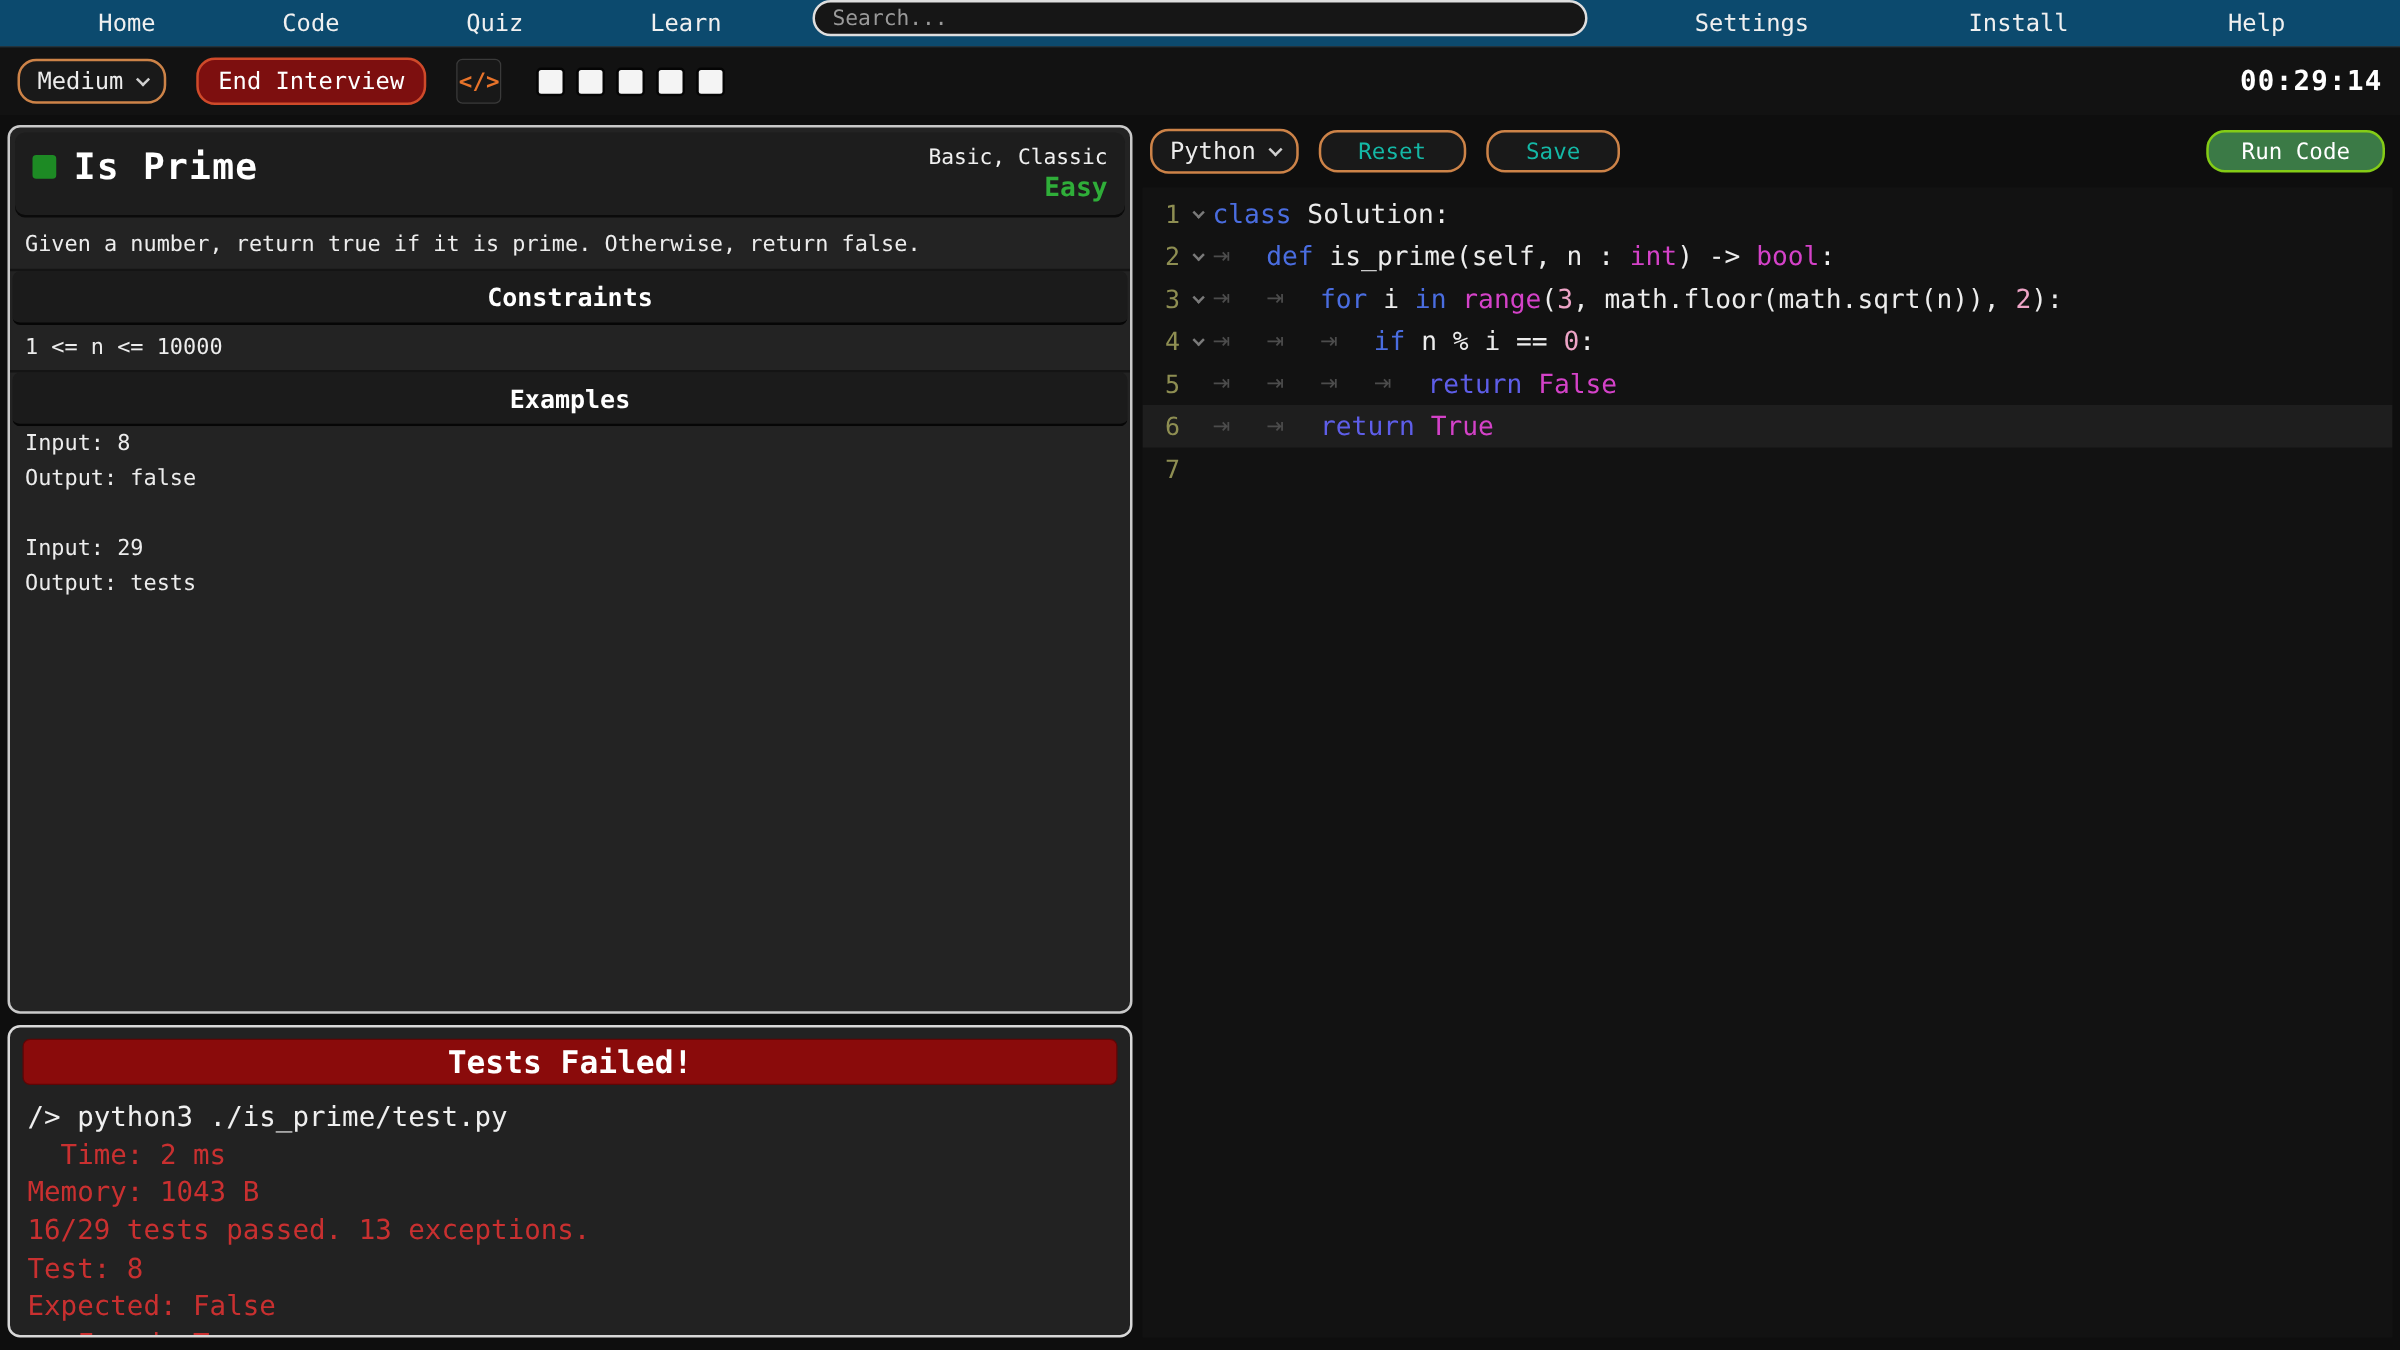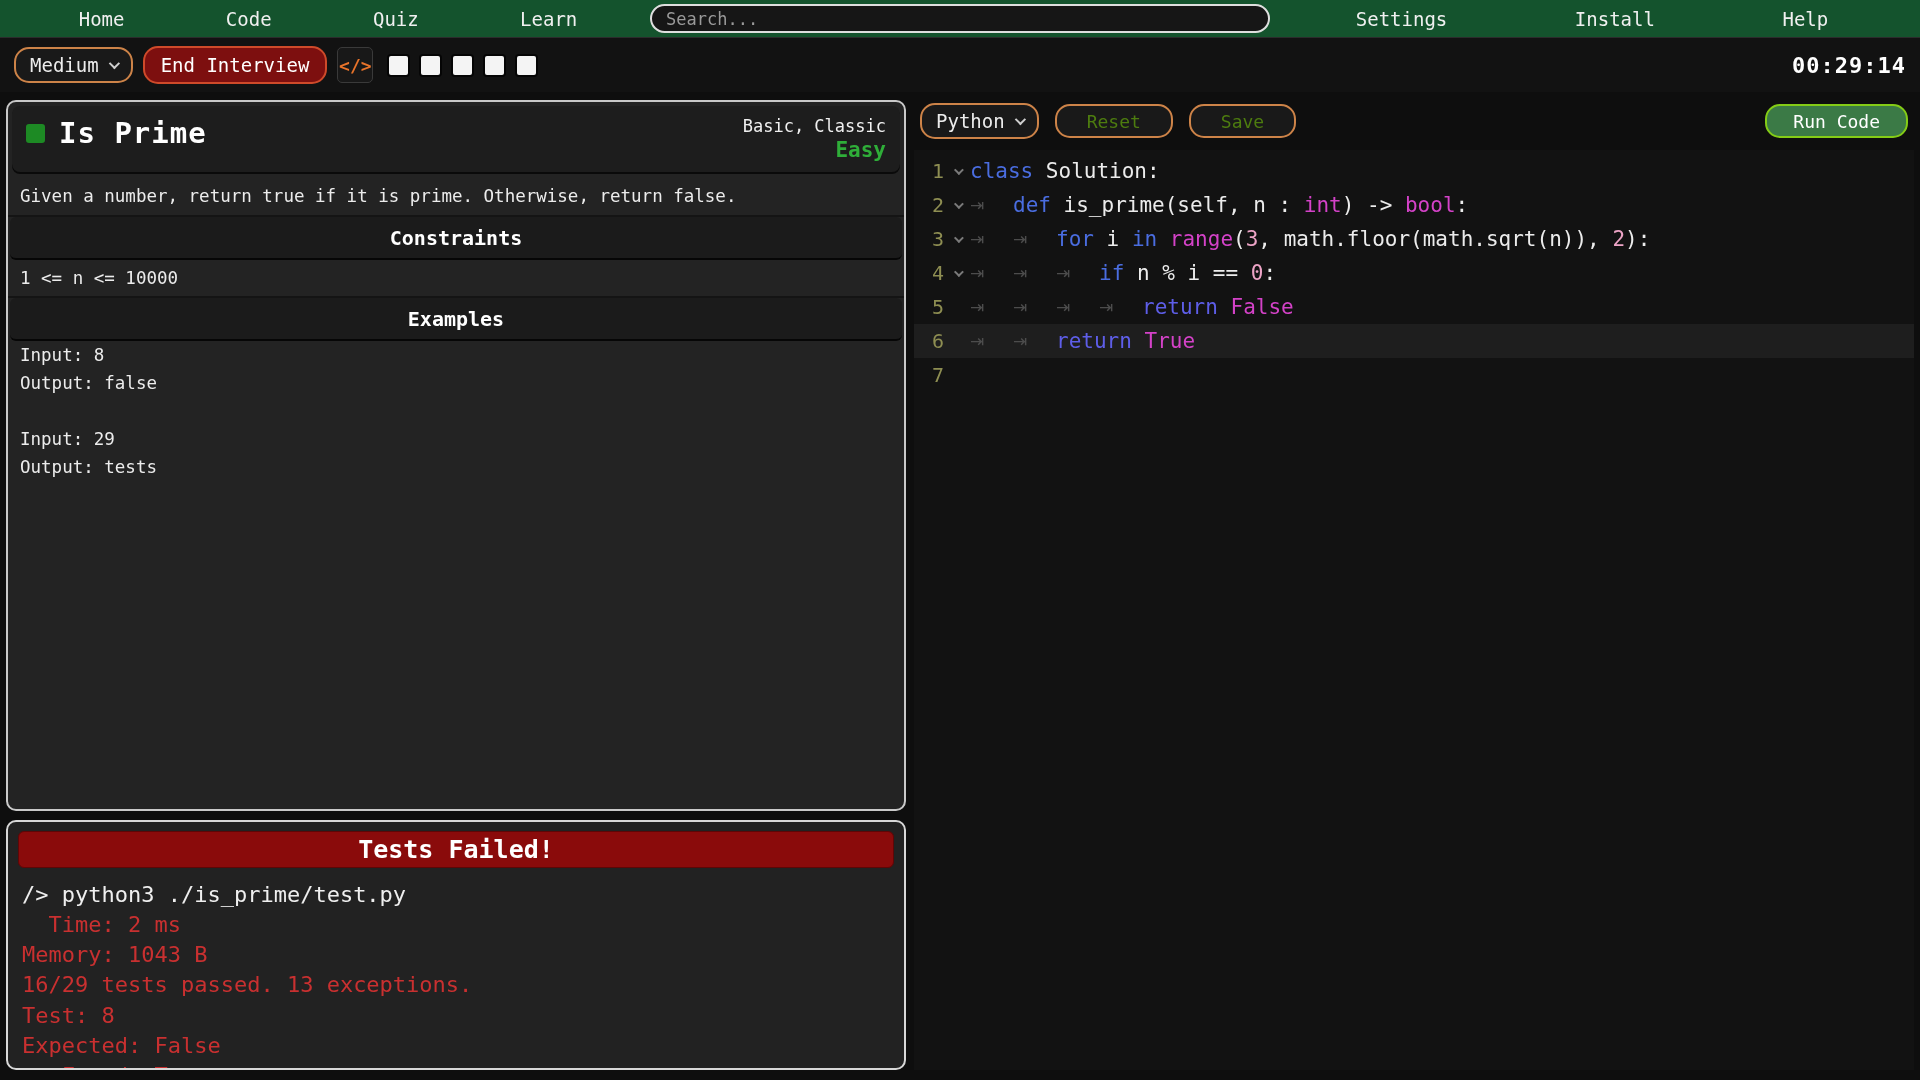--- a/index.html
+++ b/index.html
@@ -1,33 +1,33 @@
 <!DOCTYPE html>
 <html><head>
 <meta charset="utf-8">
 <style>
   * { margin:0; padding:0; box-sizing:border-box; }
   html,body { width:1920px; height:1080px; background:#0e0e0e; overflow:hidden;
               font-family:"DejaVu Sans Mono", monospace; color:#ececec; }
 
   
-  .topnav { height:38px; background:#14532d; border-bottom:1px solid #2c2c2c;
-            display:flex; align-items:center; padding:0 28px; }
+  .topnav { height:38px; background:#0c4a6e; border-bottom:1px solid #2c2c2c;
+            display:flex; padding:0 28px; }
   .nav-group { display:flex; align-items:center; }
   .nav-left  { flex:0 0 600px; justify-content:space-around; }
   .nav-right { flex:0 0 600px; justify-content:space-around; }
   .nav-item { font-size:19px; color:#f0f0f0; cursor:pointer; white-space:nowrap; }
   .searchbox { flex:1; margin:0 22px; height:29px; background:#161616;
                border:2px solid #dedede; border-radius:15px; display:flex; align-items:center; }
   .searchbox input { background:transparent; border:none; outline:none; color:#e8e8e8;
                      font:17px "DejaVu Sans Mono", monospace; width:100%; padding:0 14px; }
   .searchbox input::placeholder { color:#9a9a9a; }
 
   
-  .toolbar { height:54px; display:flex; align-items:center; gap:10px; padding:0 14px; background:#121212; }
+  .toolbar { height:54px; display:flex; align-items:center; gap:24px; padding:0 14px; background:#121212; }
   .select-pill { height:36px; background:#191919; border:2px solid #cd8348; border-radius:15px;
                  display:flex; align-items:center; gap:10px; padding:0 14px; font-size:19px; cursor:pointer; }
   .chev { width:8px; height:8px; border-right:2px solid #cfcfcf; border-bottom:2px solid #cfcfcf;
           transform:rotate(45deg) translateY(-2px); }
   .btn-danger { height:38px; background:#7d0f0f; border:2px solid #cf4a2a; border-radius:15px;
                 color:#fff; font:19px "DejaVu Sans Mono", monospace; padding:0 16px; cursor:pointer; }
   .code-tile { width:36px; height:36px; background:#181818; border:1px solid #3a3a3a; border-radius:5px;
                display:flex; align-items:center; justify-content:center;
                color:#e8732a; font-weight:bold; font-size:18px; cursor:pointer; }
   .squares { display:flex; gap:13px; margin-left:6px; }
@@ -64,21 +64,21 @@
   .tests-banner { margin:9px 10px 8px 10px; background:#8a0b0b; border:1px solid #5f0606;
                   border-radius:6px; text-align:center; color:#fff; font-weight:bold;
                   font-size:25px; padding:3px 0; }
   .tests-body { padding:4px 14px; font-size:22px; line-height:1.37; white-space:pre; }
   .t-out { color:#efefef; }
   .t-err { color:#c93030; }
 
   
   .editor-toolbar { height:42px; display:flex; align-items:center; gap:16px; padding:0 6px; margin-bottom:8px; }
   .btn-pill { height:34px; background:#191919; border:2px solid #cd8348; border-radius:15px;
-              color:#4d7c0f; font:18px "DejaVu Sans Mono", monospace; padding:0 30px; cursor:pointer; }
+              color:#14b8a6; font:18px "DejaVu Sans Mono", monospace; padding:0 30px; cursor:pointer; }
   .btn-run { margin-left:auto; height:34px; background:#3b7a46; border:2px solid #84cc16;
              border-radius:15px; color:#fff; font:18px "DejaVu Sans Mono", monospace;
              padding:0 26px; cursor:pointer; }
   .editor { flex:1; background:#121212; padding-top:4px; overflow:hidden; }
   .editor-line { display:flex; align-items:center; height:34px; font-size:21px; }
   .editor-line.active { background:#1e1e1e; }
   .ln { flex:0 0 30px; text-align:right; color:#8e8e52; font-size:20px; }
   .fold { flex:0 0 26px; display:flex; align-items:center; justify-content:center; cursor:pointer; }
   .fold .chev-s { width:7px; height:7px; border-right:2px solid #7a7a7a; border-bottom:2px solid #7a7a7a;
                   transform:rotate(45deg) translateY(-2px); }

